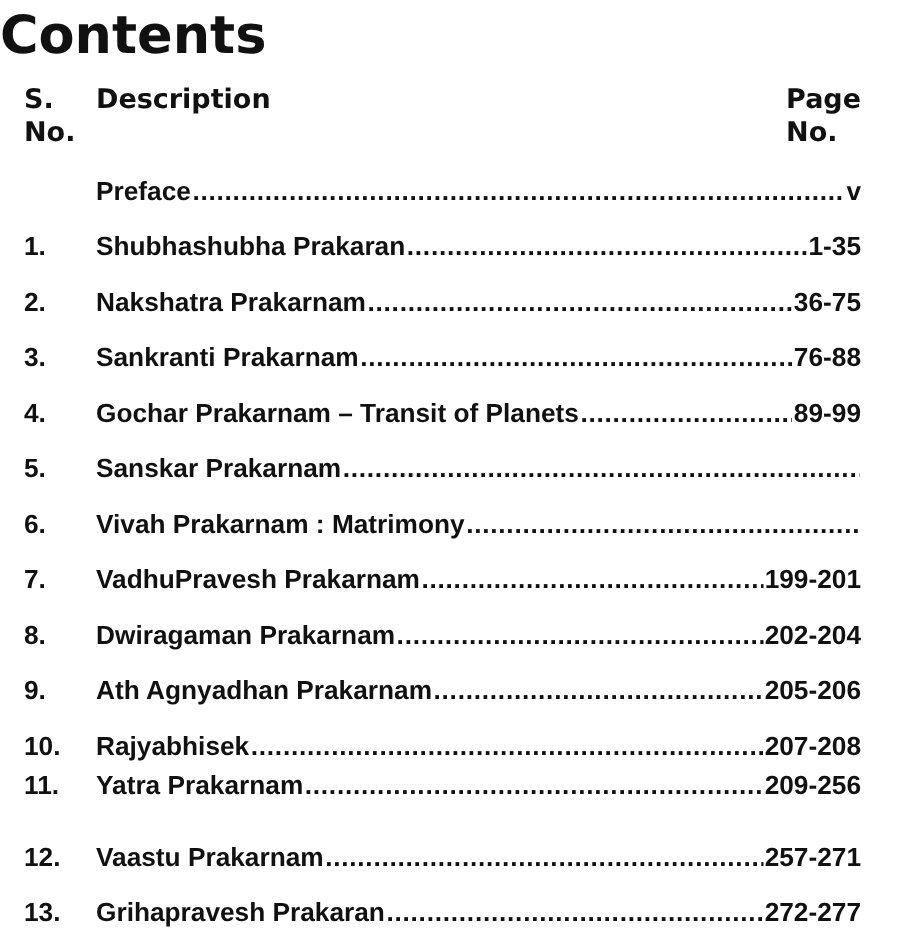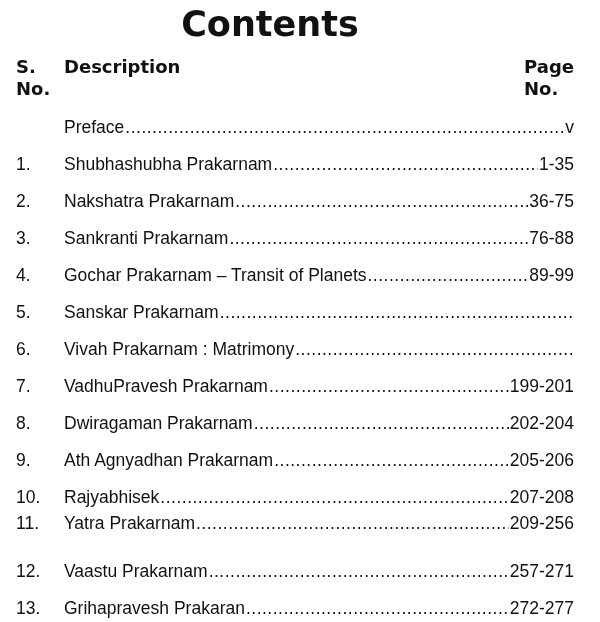--- a/index.html
+++ b/index.html
@@ -1,35 +1,35 @@
 <!DOCTYPE html>
 <html><head>
   <meta charset="utf-8">
   <style>
     html, body { margin: 0; padding: 0; background: #ffffff; }
     body {
       width: 600px; height: 622px; overflow: hidden; position: relative;
       font-family: "Liberation Sans", sans-serif; color: #111;
     }
     .title {
-      position: absolute; top: 4px; left: 0; width: 540px; text-align: center;
+      position: absolute; top: 4px; left: 0; width: 540px; 
       font-size: 35px; font-weight: bold; letter-spacing: 0px;
       font-family: "DejaVu Sans", sans-serif;
     }
     .hdr {
       position: absolute; top: 56px; font-weight: bold; font-size: 18px; line-height: 22px;
       font-family: "DejaVu Sans", sans-serif;
     }
     .hdr.sno { left: 16px; }
     .hdr.desc { left: 64px; }
     .hdr.page { right: 26px; }
     .rows { position: absolute; top: 112px; left: 0; width: 600px; }
     .row {
       position: absolute; left: 0; width: 600px; height: 30px;
-      font-size: 17.5px; line-height: 30px;
+      font-size: 17.5px; line-height: 30px; font-weight: bold;
     }
     .row .num { position: absolute; left: 16px; }
     .row .line {
       position: absolute; left: 64px; right: 26px; display: flex; align-items: baseline;
       white-space: nowrap; overflow: hidden;
     }
     .row .lbl { flex: 0 0 auto; }
     .row .dots {
       flex: 1 1 auto; overflow: hidden; white-space: nowrap; margin: 0 1px;
       letter-spacing: 0.5px;
@@ -59,21 +59,21 @@
     <span class="num"></span>
     <div class="line">
         <span class="lbl">Preface</span>
         <span class="dots"></span>
         <span class="pg">v</span>
       </div>
   </div>
   <div class="row" style="top:37px">
     <span class="num">1.</span>
     <div class="line">
-        <span class="lbl">Shubhashubha Prakarnam</span>
+        <span class="lbl">Shubhashubha Prakaran</span>
         <span class="dots"></span>
         <span class="pg">1-35</span>
       </div>
   </div>
   <div class="row" style="top:74px">
     <span class="num">2.</span>
     <div class="line">
         <span class="lbl">Nakshatra Prakarnam</span>
         <span class="dots"></span>
         <span class="pg">36-75</span>

